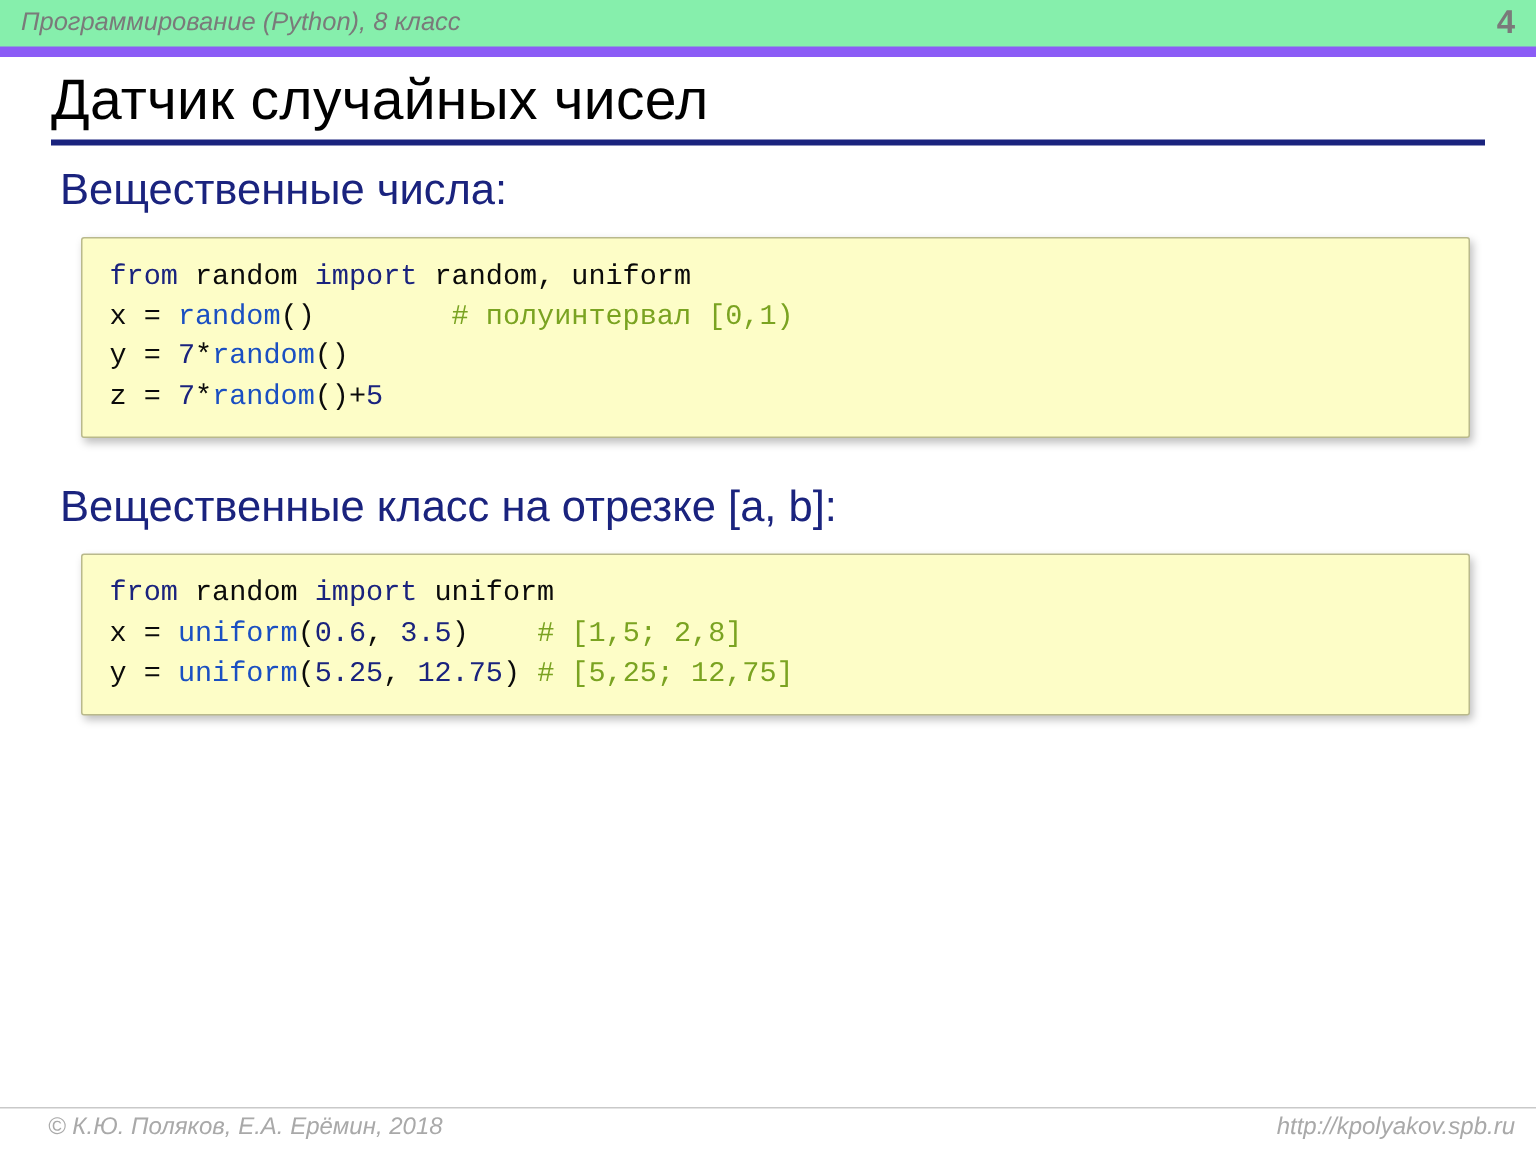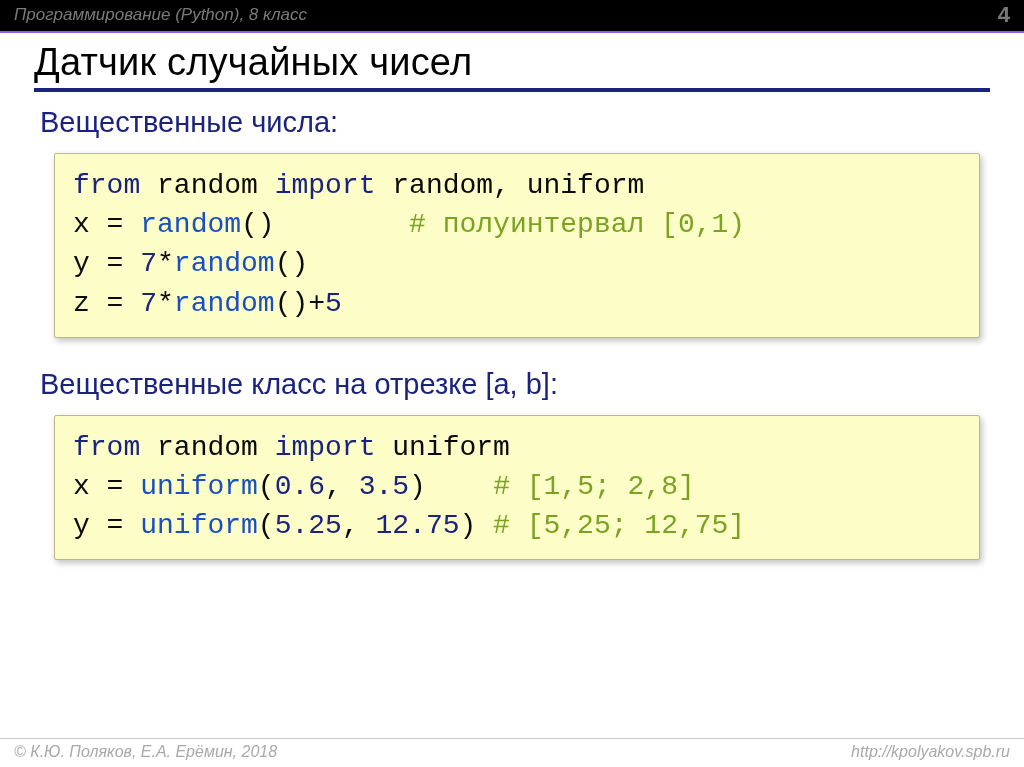--- a/index.html
+++ b/index.html
@@ -1,20 +1,20 @@
 <!DOCTYPE html>
 <html><head>
 <meta charset="utf-8">
 <style>
   * { box-sizing: border-box; margin: 0; padding: 0; }
   html, body { width: 1024px; height: 767px; font-family: Arial, Helvetica, sans-serif; background: #fff; }
   .slide { width: 1024px; height: 767px; position: relative; display: flex; flex-direction: column; }
   .header-bar {
-    background: #000000;
-    border-bottom: 2px solid #8b5cf6;
+    background: #86efac;
+    border-bottom: 7px solid #8b5cf6;
     display: flex; justify-content: space-between; align-items: center;
     padding: 2px 14px 3px 14px;
     color: #7a7a7a;
     font-style: italic;
     font-size: 17px;
   }
   .header-bar .page-num { font-size: 22px; font-weight: bold; font-style: normal; }
   .content { flex: 1; padding: 8px 34px 0 34px; }
   h1.title {
     font-size: 38px;
@@ -32,32 +32,32 @@
     font-weight: normal;
   }
   .codebox {
     background: #fdfdc7;
     border: 1px solid #b9b98c;
     border-radius: 2px;
     box-shadow: 2px 3px 6px rgba(0,0,0,0.25);
     margin: 0 10px 30px 20px;
     padding: 12px 18px 14px 18px;
     font-family: "Courier New", Courier, monospace;
-    font-size: 28px;
+    font-size: 19px;
     line-height: 1.4;
     white-space: pre;
     color: #0a0a0a;
   }
   .kw { color: #1a237e; }      
   .fn { color: #1a4fc2; }      
   .num { color: #1a237e; }     
   .cmt { color: #7aa321; }     
   .footer-bar {
     border-top: 1px solid #c9c9c9;
-    padding: 4px 14px 6px 14px;
+    padding: 4px 14px 6px 32px;
     display: flex; justify-content: space-between; align-items: flex-start;
     color: #a9a9a9;
     font-style: italic;
     font-size: 16px;
   }
 </style>
 </head>
 <body>
 
 <div class="slide">

